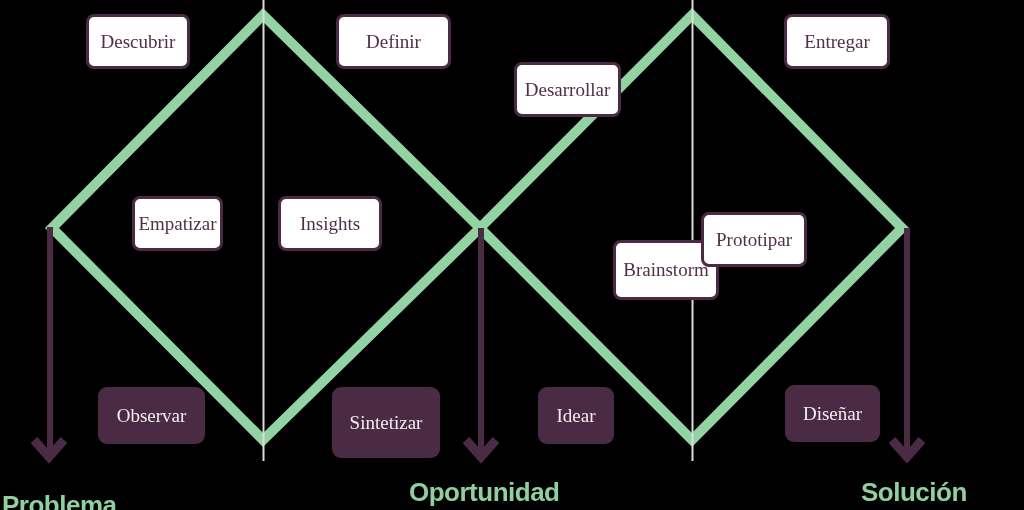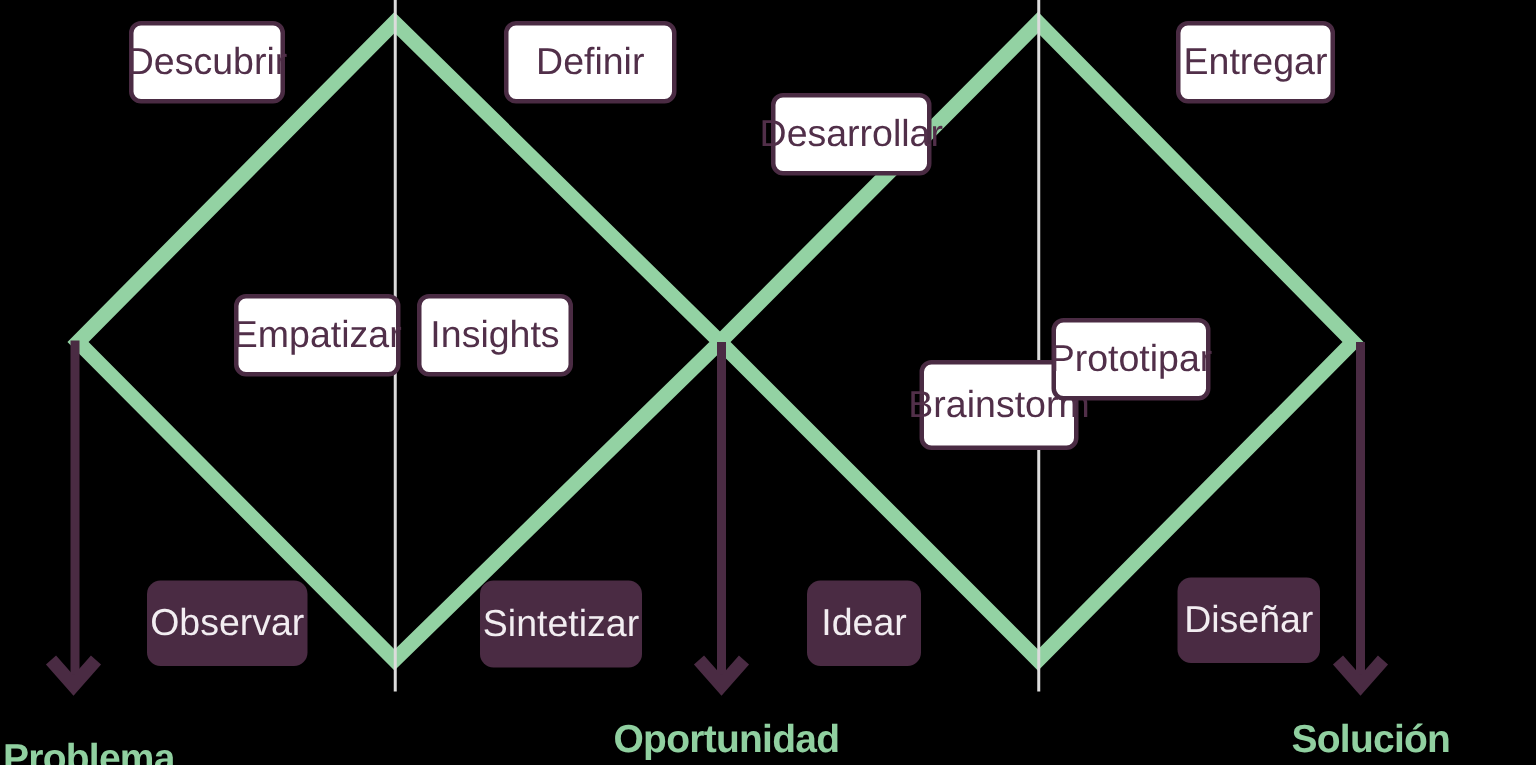--- a/index.html
+++ b/index.html
@@ -15,22 +15,23 @@
   .diamond   { fill: none; stroke: var(--diamond-green); stroke-width: 10; stroke-linejoin: miter; }
   .divider   { stroke: var(--divider-gray); stroke-width: 2; }
   .arrow-shaft { stroke: var(--purple); stroke-width: 6; }
   .arrow-head  { fill: none; stroke: var(--purple); stroke-width: 9; stroke-linejoin: miter; }
   .box {
     position: absolute;
     display: flex;
     align-items: center;
     justify-content: center;
     box-sizing: border-box;
-    font-size: 25px;
+    font-size: 19px;
     white-space: nowrap;
+    font-family: Liberation Serif, serif;
   }
   .box.white {
     background: var(--box-white);
     border: 3px solid var(--purple);
     border-radius: 8px;
     color: var(--purple-text);
   }
   .box.purple {
     background: var(--purple);
     border-radius: 9px;
@@ -70,27 +71,27 @@
       <line class="arrow-shaft" x1="907" y1="228" x2="907" y2="452"></line>
       <path class="arrow-head" d="M892,440 L907,457 L922,440"></path>
     </g>
   </svg>
 
   <div class="box white" style="left:86px;  top:14px; width:104px; height:55px;">Descubrir</div>
   <div class="box white" style="left:336px; top:14px; width:115px; height:55px;">Definir</div>
   <div class="box white" style="left:514px; top:14px; width:107px; height:55px;margin-top:48px;">Desarrollar</div>
   <div class="box white" style="left:784px; top:14px; width:106px; height:55px;">Entregar</div>
 
-  <div class="box white" style="left:156px; top:196px; width:111px; height:55px;">Empatizar</div>
+  <div class="box white" style="left:132px; top:196px; width:91px; height:55px;">Empatizar</div>
   <div class="box white" style="left:278px; top:196px; width:104px; height:55px;text-align:center;">Insights</div>
   <div class="box white" style="left:613px; top:196px; width:106px; height:60px;margin-top:44px;">Brainstorm</div>
   <div class="box white" style="left:701px; top:196px; width:106px; height:55px;margin-top:16px;">Prototipar</div>
 
   <div class="box purple" style="left:98px;  top:387px; width:107px; height:57px;">Observar</div>
-  <div class="box purple" style="left:320px; top:387px; width:108px; height:58px;">Sintetizar</div>
+  <div class="box purple" style="left:332px; top:387px; width:108px; height:71px;">Sintetizar</div>
   <div class="box purple" style="left:538px; top:387px; width:76px;  height:57px;">Idear</div>
   <div class="box purple" style="left:785px; top:385px; width:95px;  height:57px;">Diseñar</div>
 
   <div class="milestone" style="left:2px;   top:477px;margin-top:13px;">Problema</div>
   <div class="milestone" style="left:409px; top:477px;">Oportunidad</div>
   <div class="milestone" style="left:861px; top:477px;">Solución</div>
 
 </div>
 
 </body></html>

